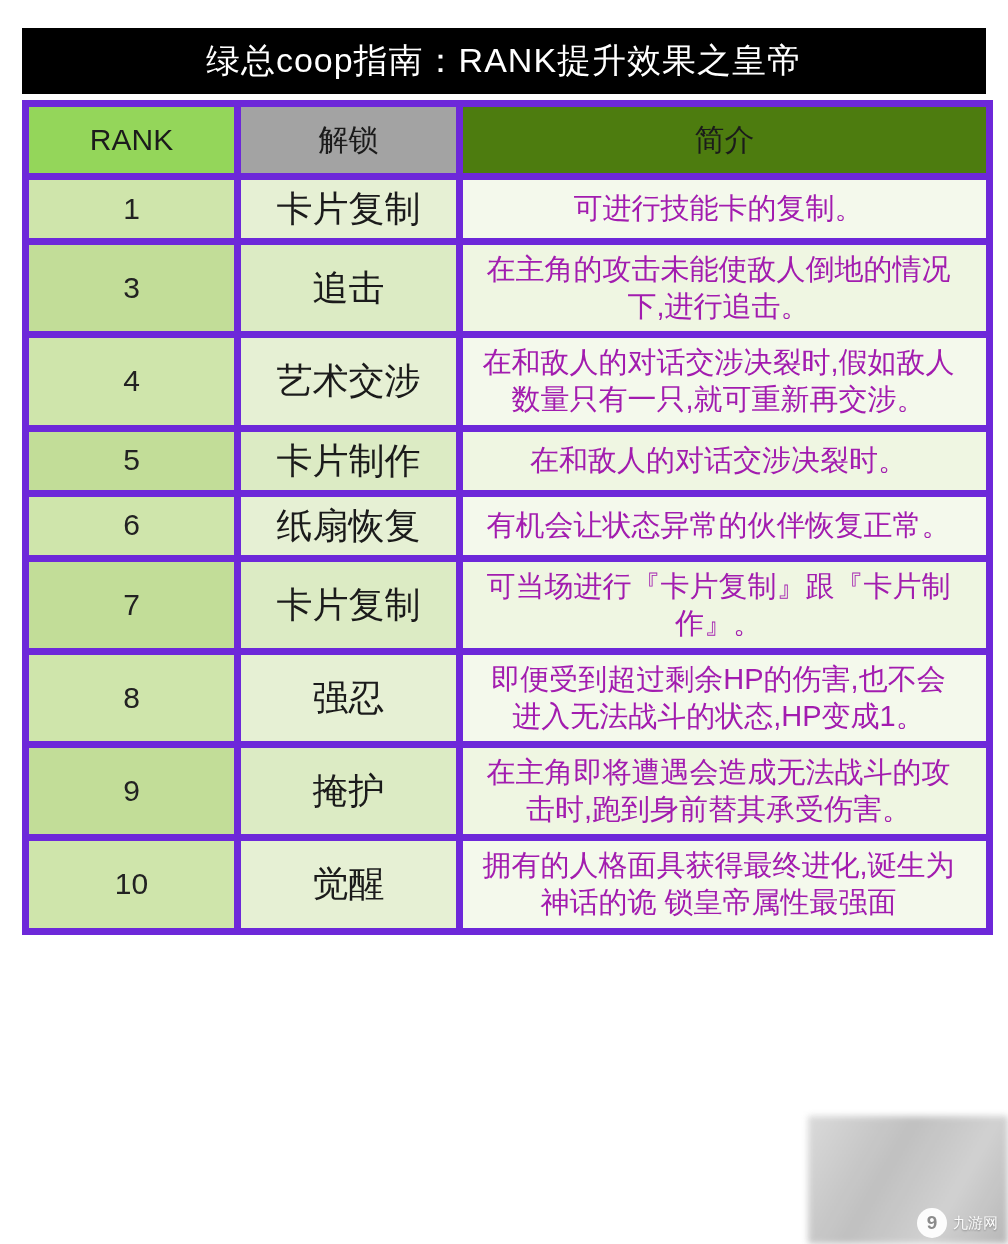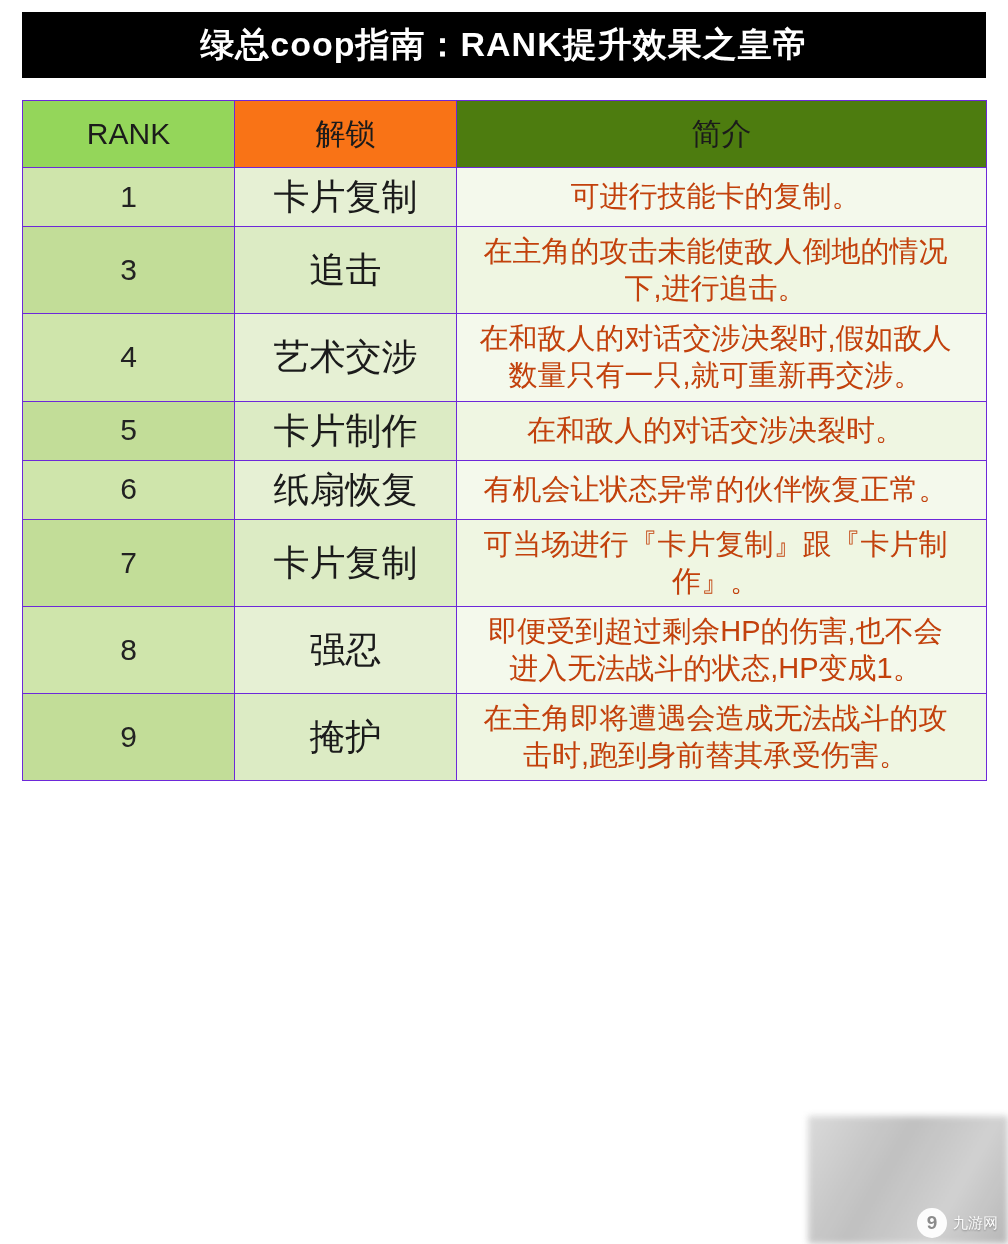--- a/index.html
+++ b/index.html
@@ -16,71 +16,71 @@
   }
   .sheet {
     width: 1008px;
     height: 1244px;
     position: relative;
     background: #ffffff;
   }
   .title-bar {
     position: absolute;
     left: 22px;
-    top: 12px;
+    top: 28px;
     width: 964px;
     height: 66px;
     background: #000000;
     color: #ffffff;
     display: flex;
     align-items: center;
     justify-content: center;
     font-size: 34px;
     letter-spacing: 1px;
-    font-weight: 700;
+    font-weight: 400;
   }
   table.rank-table {
     position: absolute;
     left: 22px;
     top: 100px;
     width: 964px;
     border-collapse: collapse;
     table-layout: fixed;
   }
   table.rank-table td, table.rank-table th {
-    border: 1px solid #6d28d9;
+    border: 7px solid #6d28d9;
     text-align: center;
     vertical-align: middle;
     font-weight: 400;
     padding: 6px 8px;
     line-height: 1.28;
   }
   .col-rank { width: 212px; }
   .col-unlock { width: 222px; }
   .col-desc  { width: 530px; }
 
   thead th {
     height: 54px;
     font-size: 30px;
   }
   th.h-rank { background: #94d65a; color: #1b1b1b; }
-  th.h-unlock { background: #f97316; color: #1b1b1b; }
+  th.h-unlock { background: #a3a3a3; color: #1b1b1b; }
   th.h-desc { background: #4d7c0f; color: #1b1b1b; }
 
   tbody td.c-rank {
     font-size: 30px;
     color: #222;
   }
   tbody td.c-unlock {
     font-size: 36px;
     color: #1b1b1b;
   }
   tbody td.c-desc {
     font-size: 29px;
-    color: #c2410c;
+    color: #a21caf;
     padding-left: 18px;
     padding-right: 30px;
   }
 
   
   tbody tr.odd td.c-rank   { background: #cfe5ab; }
   tbody tr.odd td.c-unlock { background: #e6f0d4; }
   tbody tr.odd td.c-desc   { background: #f4f9ec; }
   tbody tr.even td.c-rank   { background: #c2dd98; }
   tbody tr.even td.c-unlock { background: #dcebc4; }
@@ -176,20 +176,25 @@
       <tr class="odd">
         <td class="c-rank">8</td>
         <td class="c-unlock">强忍</td>
         <td class="c-desc">即便受到超过剩余HP的伤害,也不会进入无法战斗的状态,HP变成1。</td>
       </tr>
       <tr class="even">
         <td class="c-rank">9</td>
         <td class="c-unlock">掩护</td>
         <td class="c-desc">在主角即将遭遇会造成无法战斗的攻击时,跑到身前替其承受伤害。</td>
       </tr>
+      <tr class="odd">
+        <td class="c-rank">10</td>
+        <td class="c-unlock">觉醒</td>
+        <td class="c-desc">拥有的人格面具获得最终进化,诞生为神话的诡 锁皇帝属性最强面</td>
+      </tr>
     </tbody>
   </table>
 
   <div class="censor"></div>
 
   <div class="watermark">
     <span class="wm-mark">9</span>
     <span class="wm-text">九游网</span>
   </div>
 

